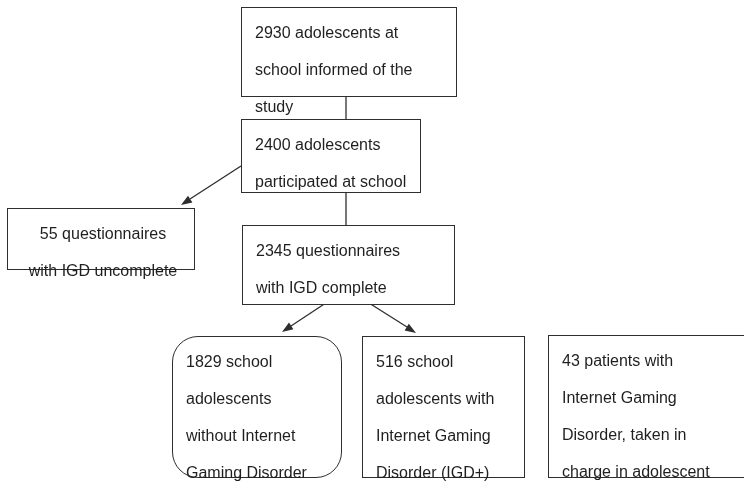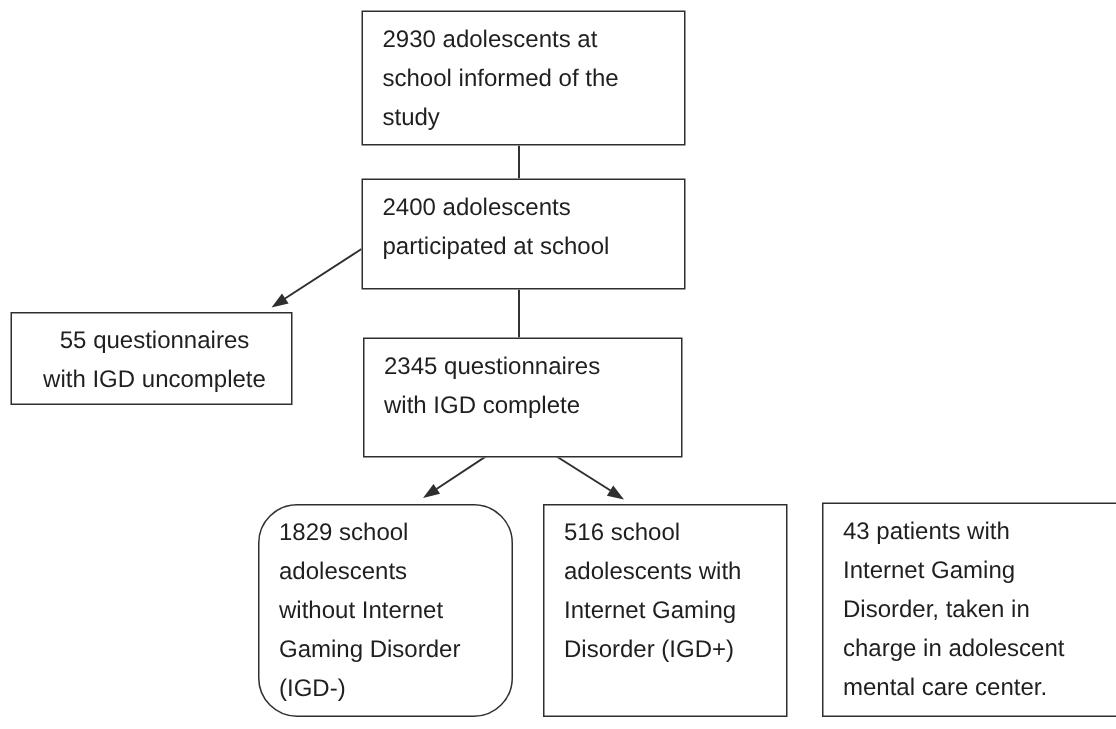--- a/index.html
+++ b/index.html
@@ -15,27 +15,27 @@
     font-family: "Liberation Sans", "DejaVu Sans", sans-serif;
     color: #1f1f1f;
     overflow: hidden;
   }
   .box {
     position: absolute;
     box-sizing: border-box;
     border: 1.5px solid #2e2e2e;
     background: #ffffff;
     font-size: 16px;
-    line-height: 26px;
+    line-height: 37px;
     padding: 6px 9px 20px 13px;
     white-space: pre-line;
     color: #1f1f1f;
   }
   #box-informed      { left: 241px; top: 7px;   width: 216px; height: 90px; }
-  #box-participated  { left: 241px; top: 119px; width: 216px; height: 74px; }
+  #box-participated  { left: 241px; top: 119px; width: 180px; height: 74px; }
   #box-uncomplete    { left: 7px;   top: 208px; width: 188px; height: 62px; text-align: center; }
   #box-complete      { left: 242px; top: 225px; width: 213px; height: 80px; }
   #box-igd-negative  { left: 172px; top: 336px; width: 170px; height: 142px; border-radius: 26px; }
   #box-igd-positive  { left: 362px; top: 336px; width: 163px; height: 142px; }
   #box-patients      { left: 548px; top: 335px; width: 208px; height: 143px; }
   #connector-layer {
     position: absolute;
     left: 0; top: 0;
     width: 744px; height: 486px;
     pointer-events: none;

